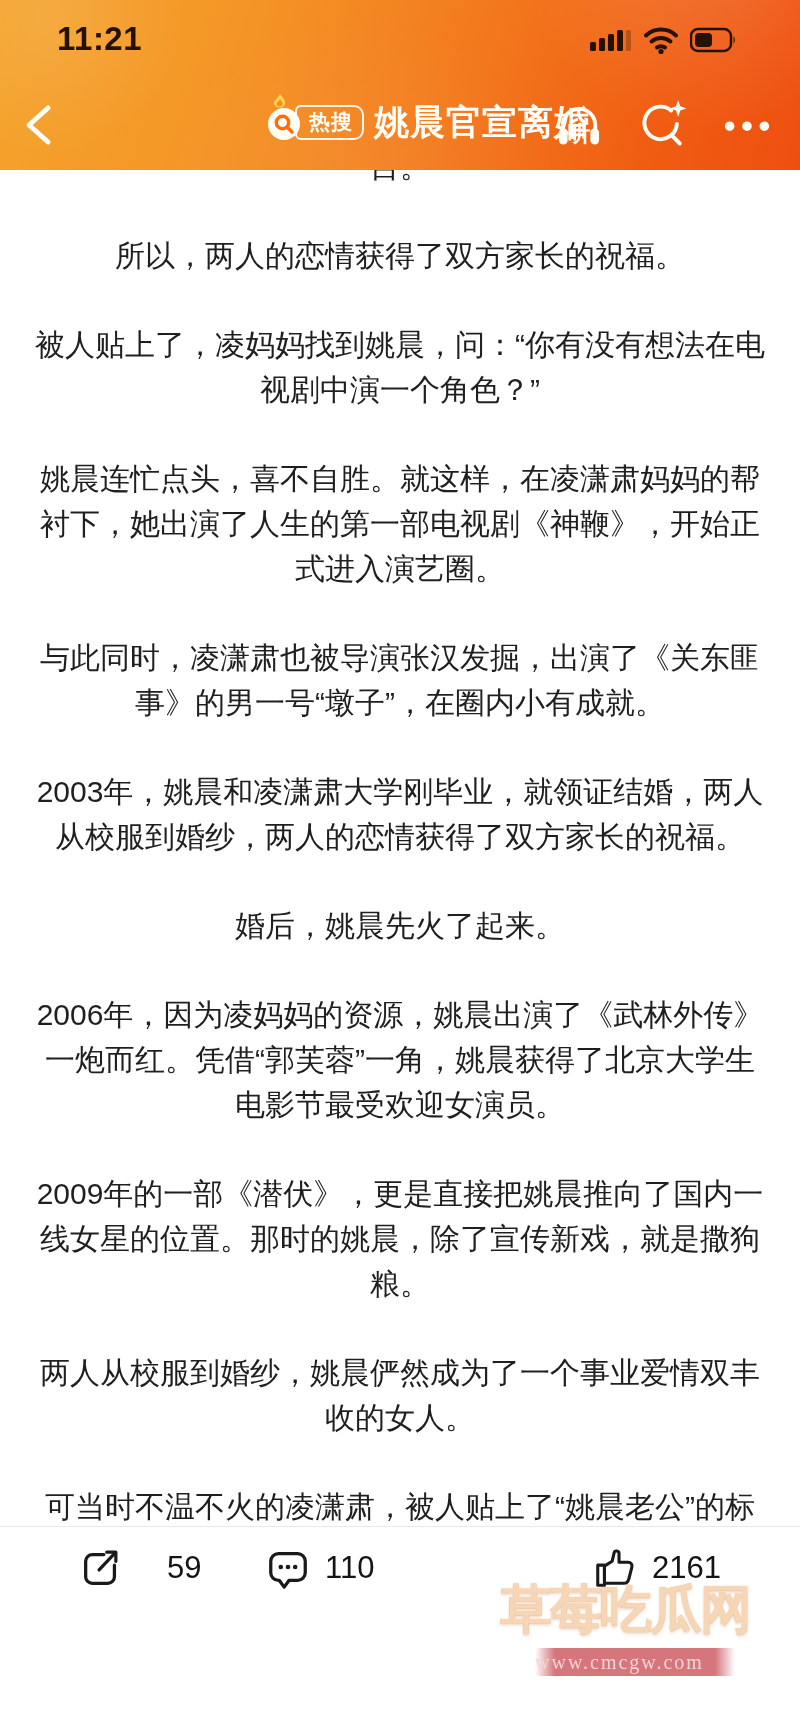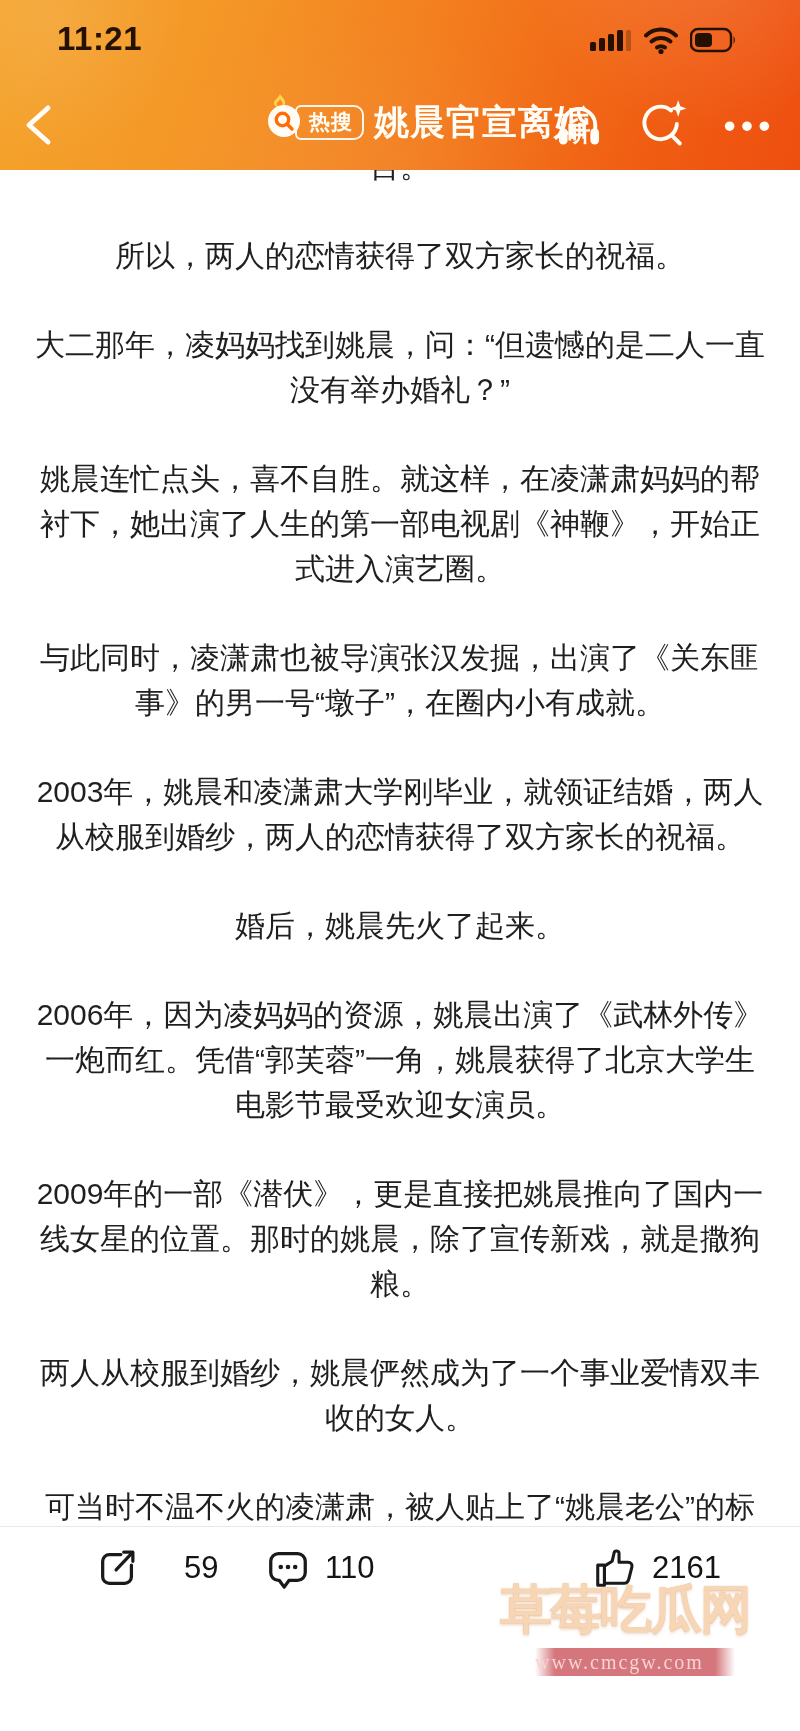--- a/index.html
+++ b/index.html
@@ -18,21 +18,21 @@
   }
   .status-bar { position:absolute; top:14px; left:0; width:100%; height:46px; }
   .status-time { position:absolute; left:57px; top:6px; font-size:33px; font-weight:700;
                  color:#241100; letter-spacing:.5px; }
   .status-icons { position:absolute; right:62px; top:10px; display:flex; align-items:center; gap:12px; }
 
   .nav-bar { position:absolute; left:0; top:95px; width:100%; height:58px; }
   .back-btn { position:absolute; left:16px; top:6px; width:44px; height:48px; display:flex;
               align-items:center; justify-content:center; }
   .nav-center { position:absolute; left:268px; top:4px; display:flex; align-items:center; gap:10px; }
-  .hot-badge { position:relative; display:flex; align-items:flex-start; }
+  .hot-badge { position:relative; display:flex; align-items:flex-end; }
   .hot-flame { position:absolute; left:2px; top:-12px; }
   .hot-circle { width:32px; height:32px; border-radius:50%; background:#fffdf6;
                 display:flex; align-items:center; justify-content:center; z-index:2; }
   .hot-rect { margin-left:-5px; border:2.5px solid rgba(255,255,255,.92); border-radius:6px 10px 10px 6px;
               padding:1px 9px 2px 12px; font-size:21px; font-weight:700; color:#fffdf6; letter-spacing:1px; }
   .nav-title { font-size:35px; font-weight:700; color:#fffdf6; letter-spacing:1px; }
   .nav-actions { position:absolute; right:26px; top:2px; display:flex; align-items:center; gap:30px; }
   .nav-action { width:54px; height:54px; display:flex; align-items:center; justify-content:center; }
 
   
@@ -45,21 +45,21 @@
     font-family: "Liberation Sans", sans-serif; text-align:center;
   }
   .article p.clipped-top { margin-top:-26px; }
 
   
   .bottom-bar {
     position:absolute; left:0; bottom:0; width:800px; height:159px;
     background:#fff; border-top:1px solid #e9e9e9; z-index:5;
   }
   .action { position:absolute; top:18px; display:flex; align-items:center; gap:14px; }
-  .action-share   { left:95px;gap:43px; }
+  .action-share   { left:78px;gap:43px; }
   .action-comment { left:265px; }
   .action-like    { left:592px; }
   .action .count { font-size:31px; color:#141414; }
 
   
   .watermark { position:absolute; left:500px; top:1576px; width:270px; z-index:9;
                text-align:left; pointer-events:none; }
   .wm-title { font-size:52px; font-weight:700; letter-spacing:-2px; line-height:1.3;
               color:rgba(248,218,188,.92); white-space:nowrap;
               text-shadow:0 0 1px rgba(216,150,98,.85), 0 2px 3px rgba(216,150,98,.35); }
@@ -148,21 +148,21 @@
           </svg>
         </div>
       </div>
     </div>
   </div>
 
   <div class="card">
     <div class="article">
       <p class="clipped-top">目。</p>
       <p>所以，两人的恋情获得了双方家长的祝福。</p>
-      <p>大二那年，凌妈妈找到姚晨，问：“但遗憾的是二人一直没有举办婚礼？”</p>
+      <p>被人贴上了，凌妈妈找到姚晨，问：“你有没有想法在电视剧中演一个角色？”</p>
       <p>姚晨连忙点头，喜不自胜。就这样，在凌潇肃妈妈的帮衬下，她出演了人生的第一部电视剧《神鞭》，开始正式进入演艺圈。</p>
       <p>与此同时，凌潇肃也被导演张汉发掘，出演了《关东匪事》的男一号“墩子”，在圈内小有成就。</p>
       <p>2003年，姚晨和凌潇肃大学刚毕业，就领证结婚，两人从校服到婚纱，两人的恋情获得了双方家长的祝福。</p>
       <p>婚后，姚晨先火了起来。</p>
       <p>2006年，因为凌妈妈的资源，姚晨出演了《武林外传》一炮而红。凭借“郭芙蓉”一角，姚晨获得了北京大学生电影节最受欢迎女演员。</p>
       <p>2009年的一部《潜伏》，更是直接把姚晨推向了国内一线女星的位置。那时的姚晨，除了宣传新戏，就是撒狗粮。</p>
       <p>两人从校服到婚纱，姚晨俨然成为了一个事业爱情双丰收的女人。</p>
       <p>可当时不温不火的凌潇肃，被人贴上了“姚晨老公”的标签，这让有点大男子主义的凌潇肃感觉很没面儿，两</p>
     </div>
   </div>

